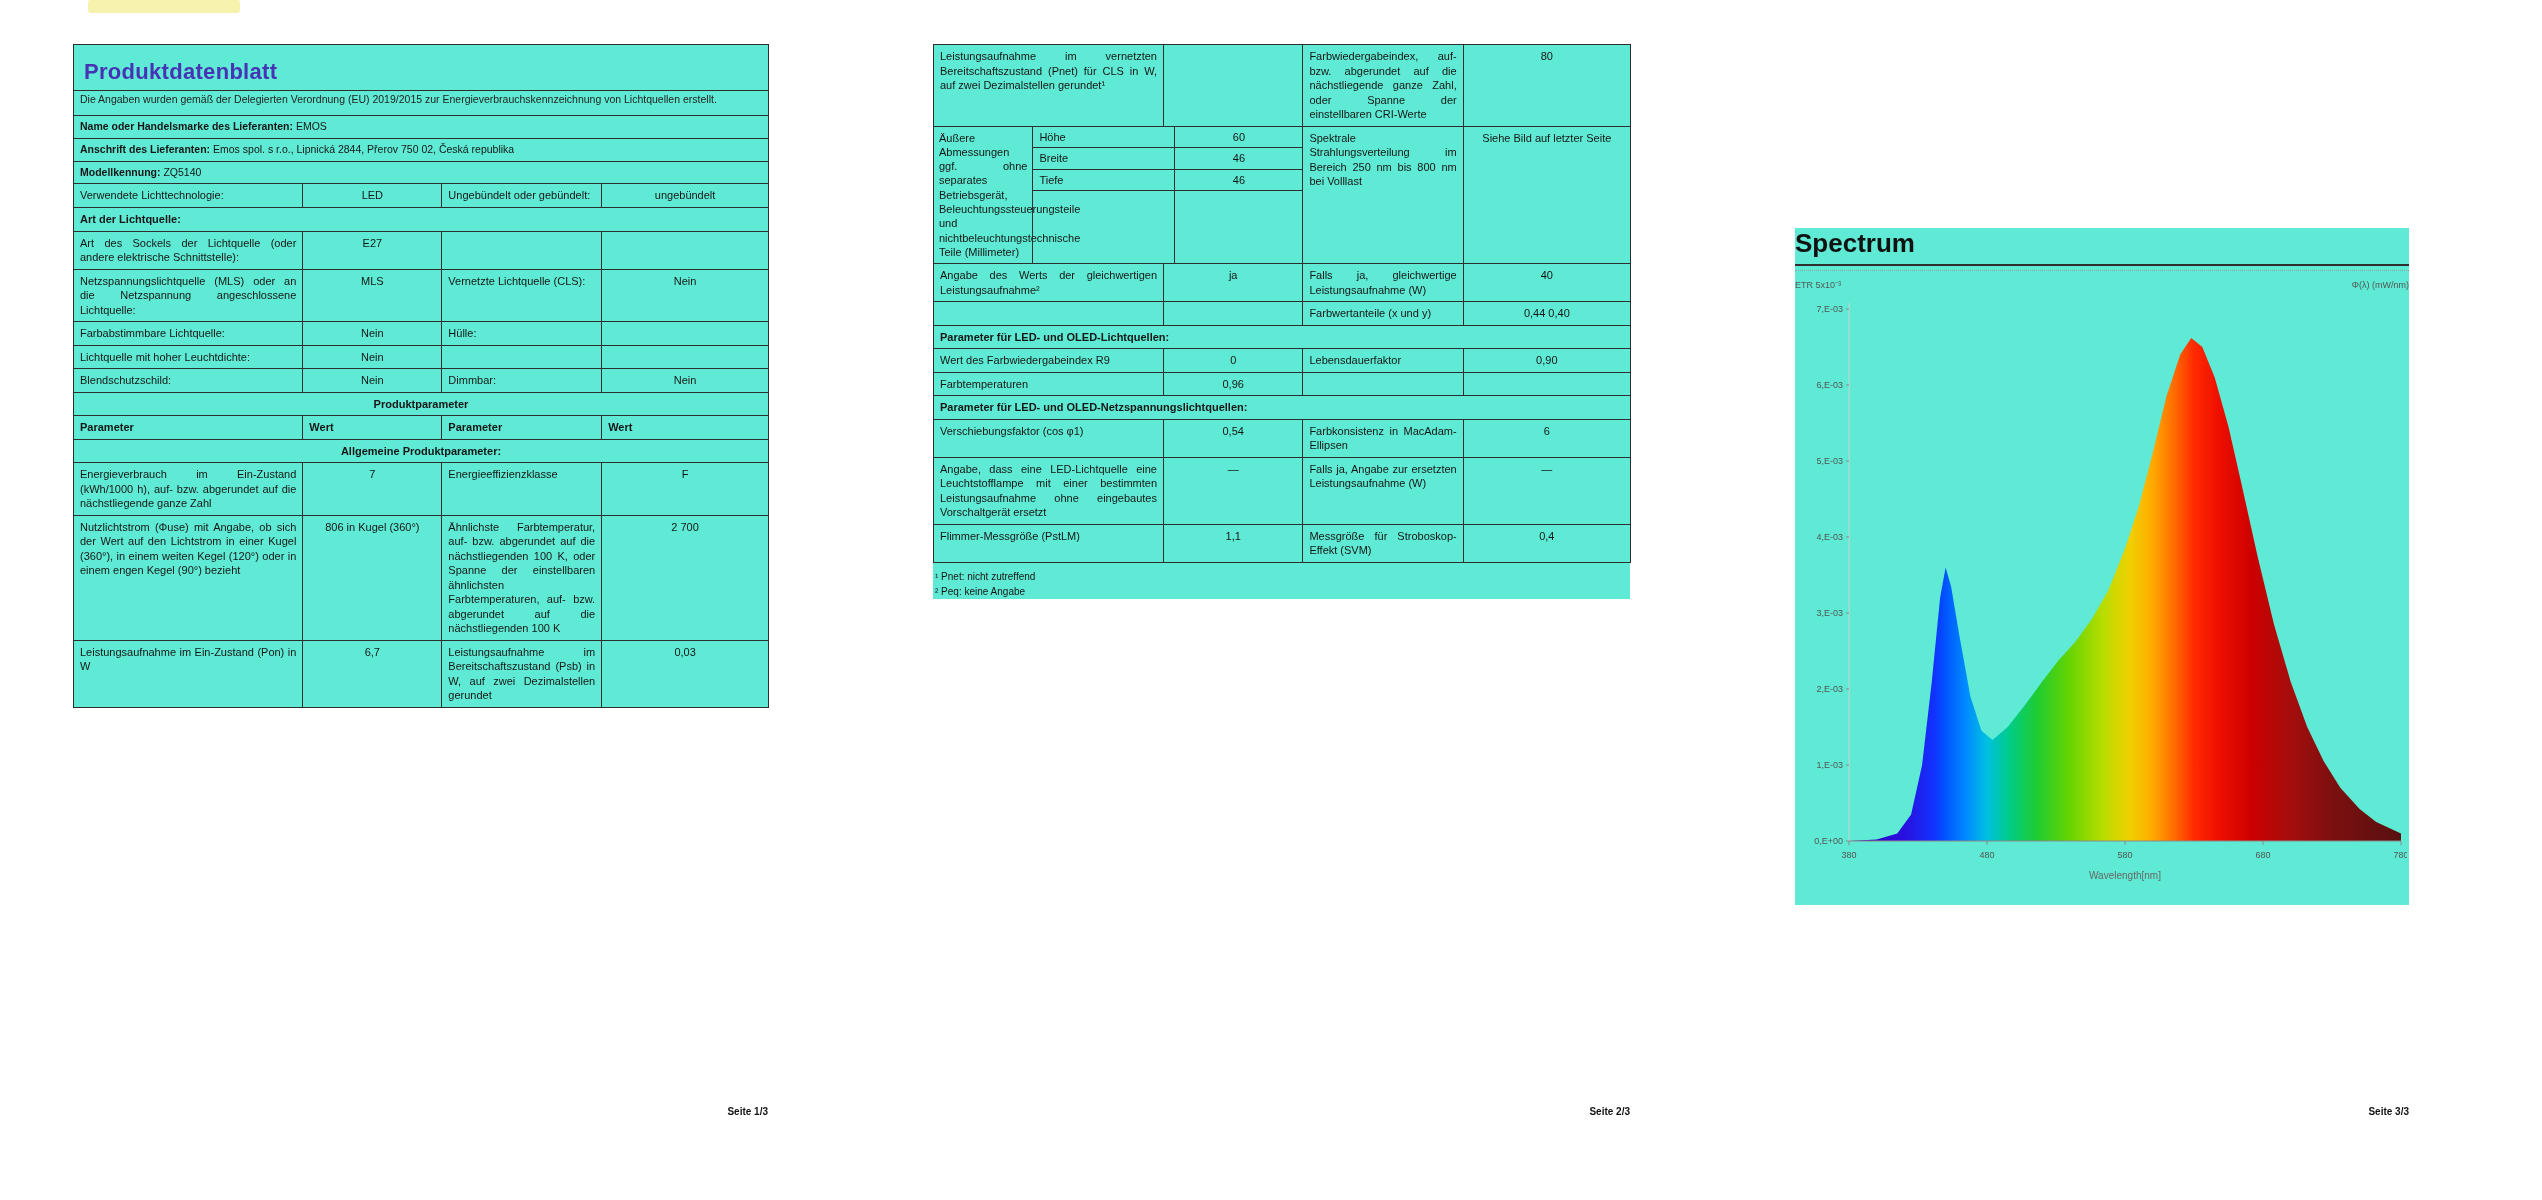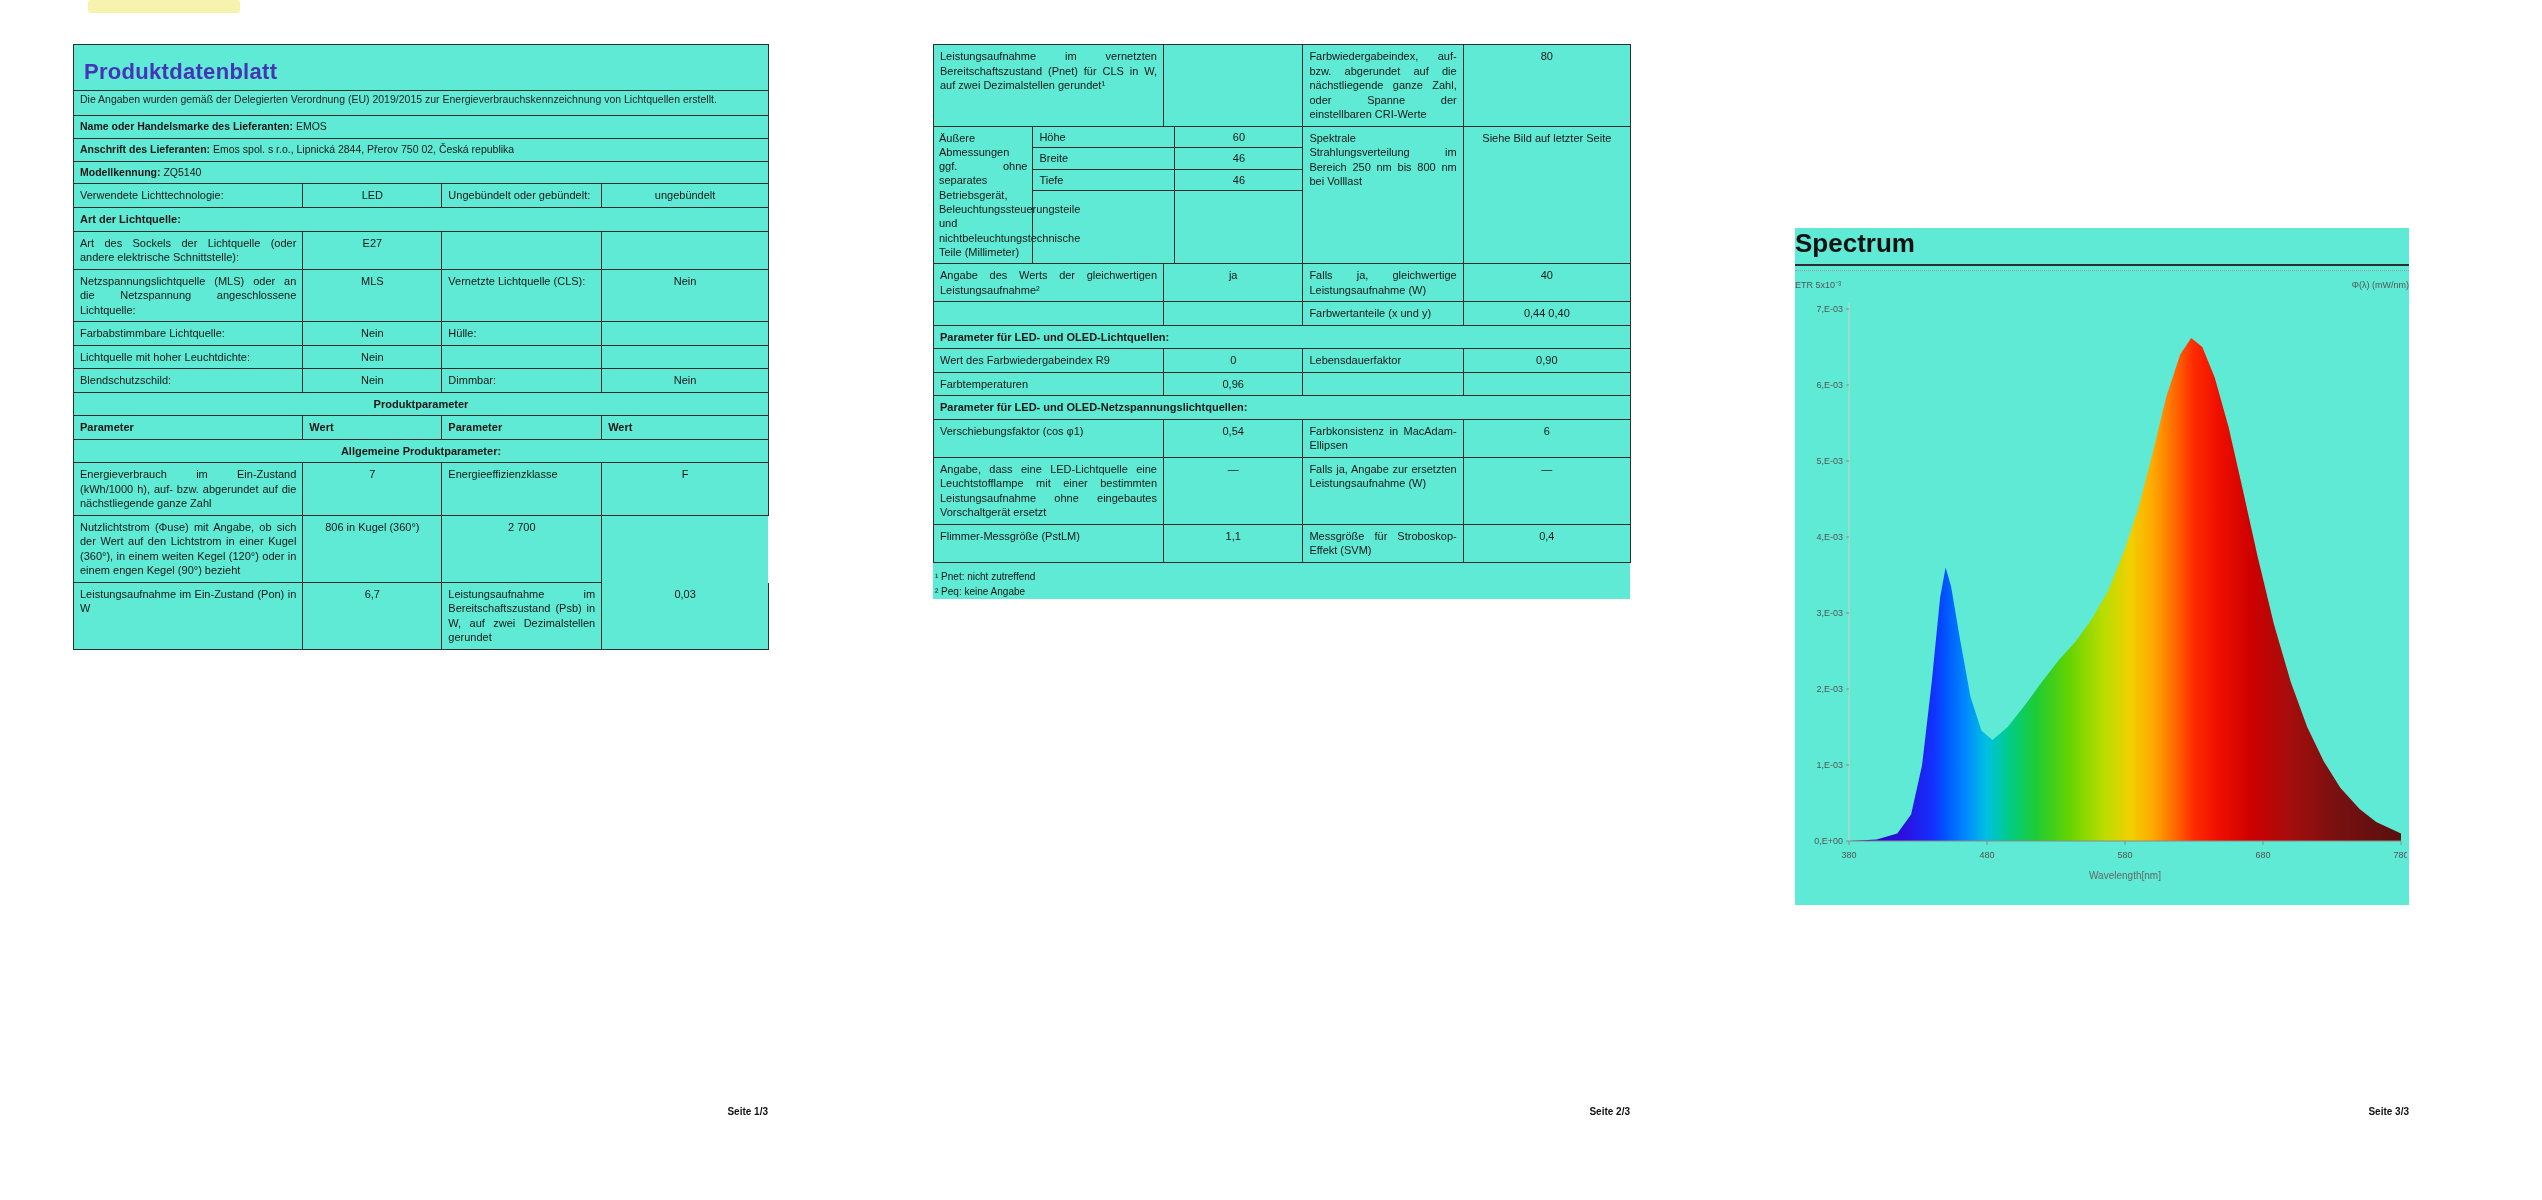--- a/index.html
+++ b/index.html
@@ -148,20 +148,21 @@
 
     <div class="row g4">
       <div class="cell lab">Energieverbrauch im Ein-Zustand (kWh/1000 h), auf- bzw. abgerundet auf die nächstliegende ganze Zahl</div>
       <div class="cell val">7</div>
       <div class="cell lab">Energieeffizienzklasse</div>
       <div class="cell val">F</div>
     </div>
     <div class="row g4">
       <div class="cell lab">Nutzlichtstrom (Φuse) mit Angabe, ob sich der Wert auf den Lichtstrom in einer Kugel (360°), in einem weiten Kegel (120°) oder in einem engen Kegel (90°) bezieht</div>
       <div class="cell val">806 in Kugel (360°)</div>
+      <div class="cell lab">Ähnlichste Farbtemperatur, auf- bzw. abgerundet auf die nächstliegenden 100 K, oder Spanne der einstellbaren ähnlichsten Farbtemperaturen, auf- bzw. abgerundet auf die nächstliegenden 100 K</div>
       <div class="cell val">2 700</div>
     </div>
     <div class="row g4">
       <div class="cell lab">Leistungsaufnahme im Ein-Zustand (Pon) in W</div>
       <div class="cell val">6,7</div>
       <div class="cell lab">Leistungsaufnahme im Bereitschaftszustand (Psb) in W, auf zwei Dezimalstellen gerundet</div>
       <div class="cell val">0,03</div>
     </div>
   </div>
 </div>

